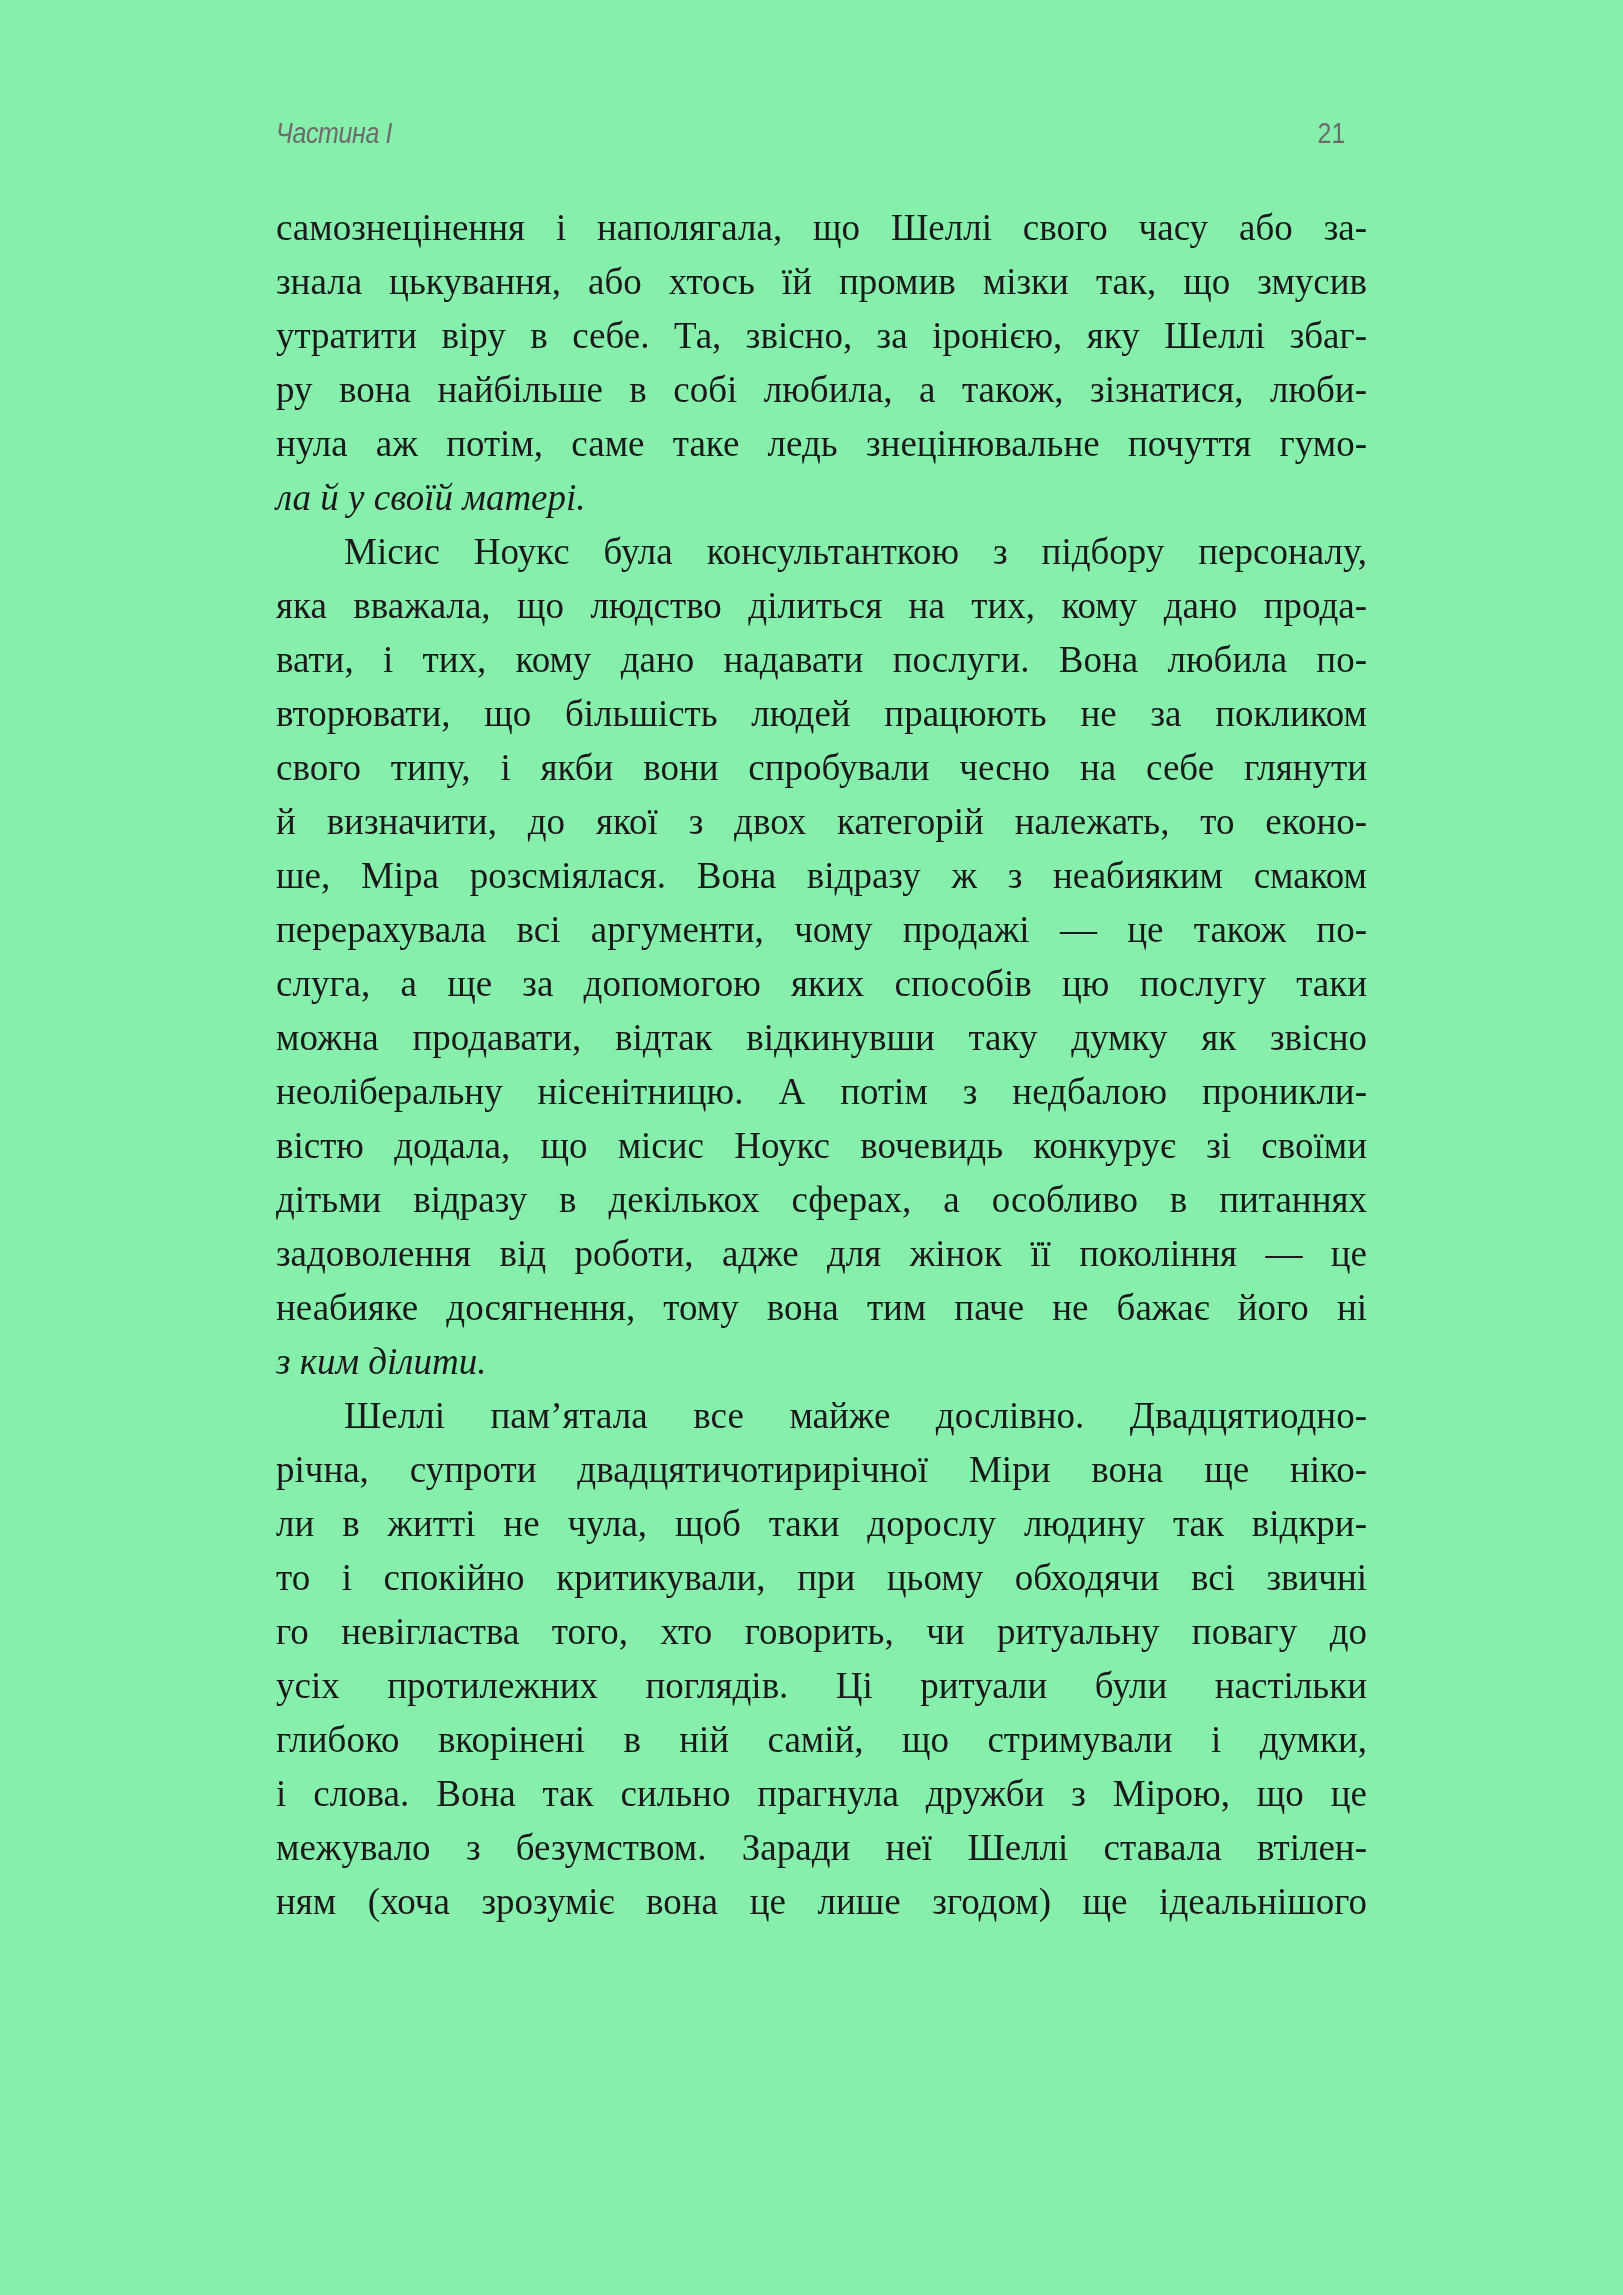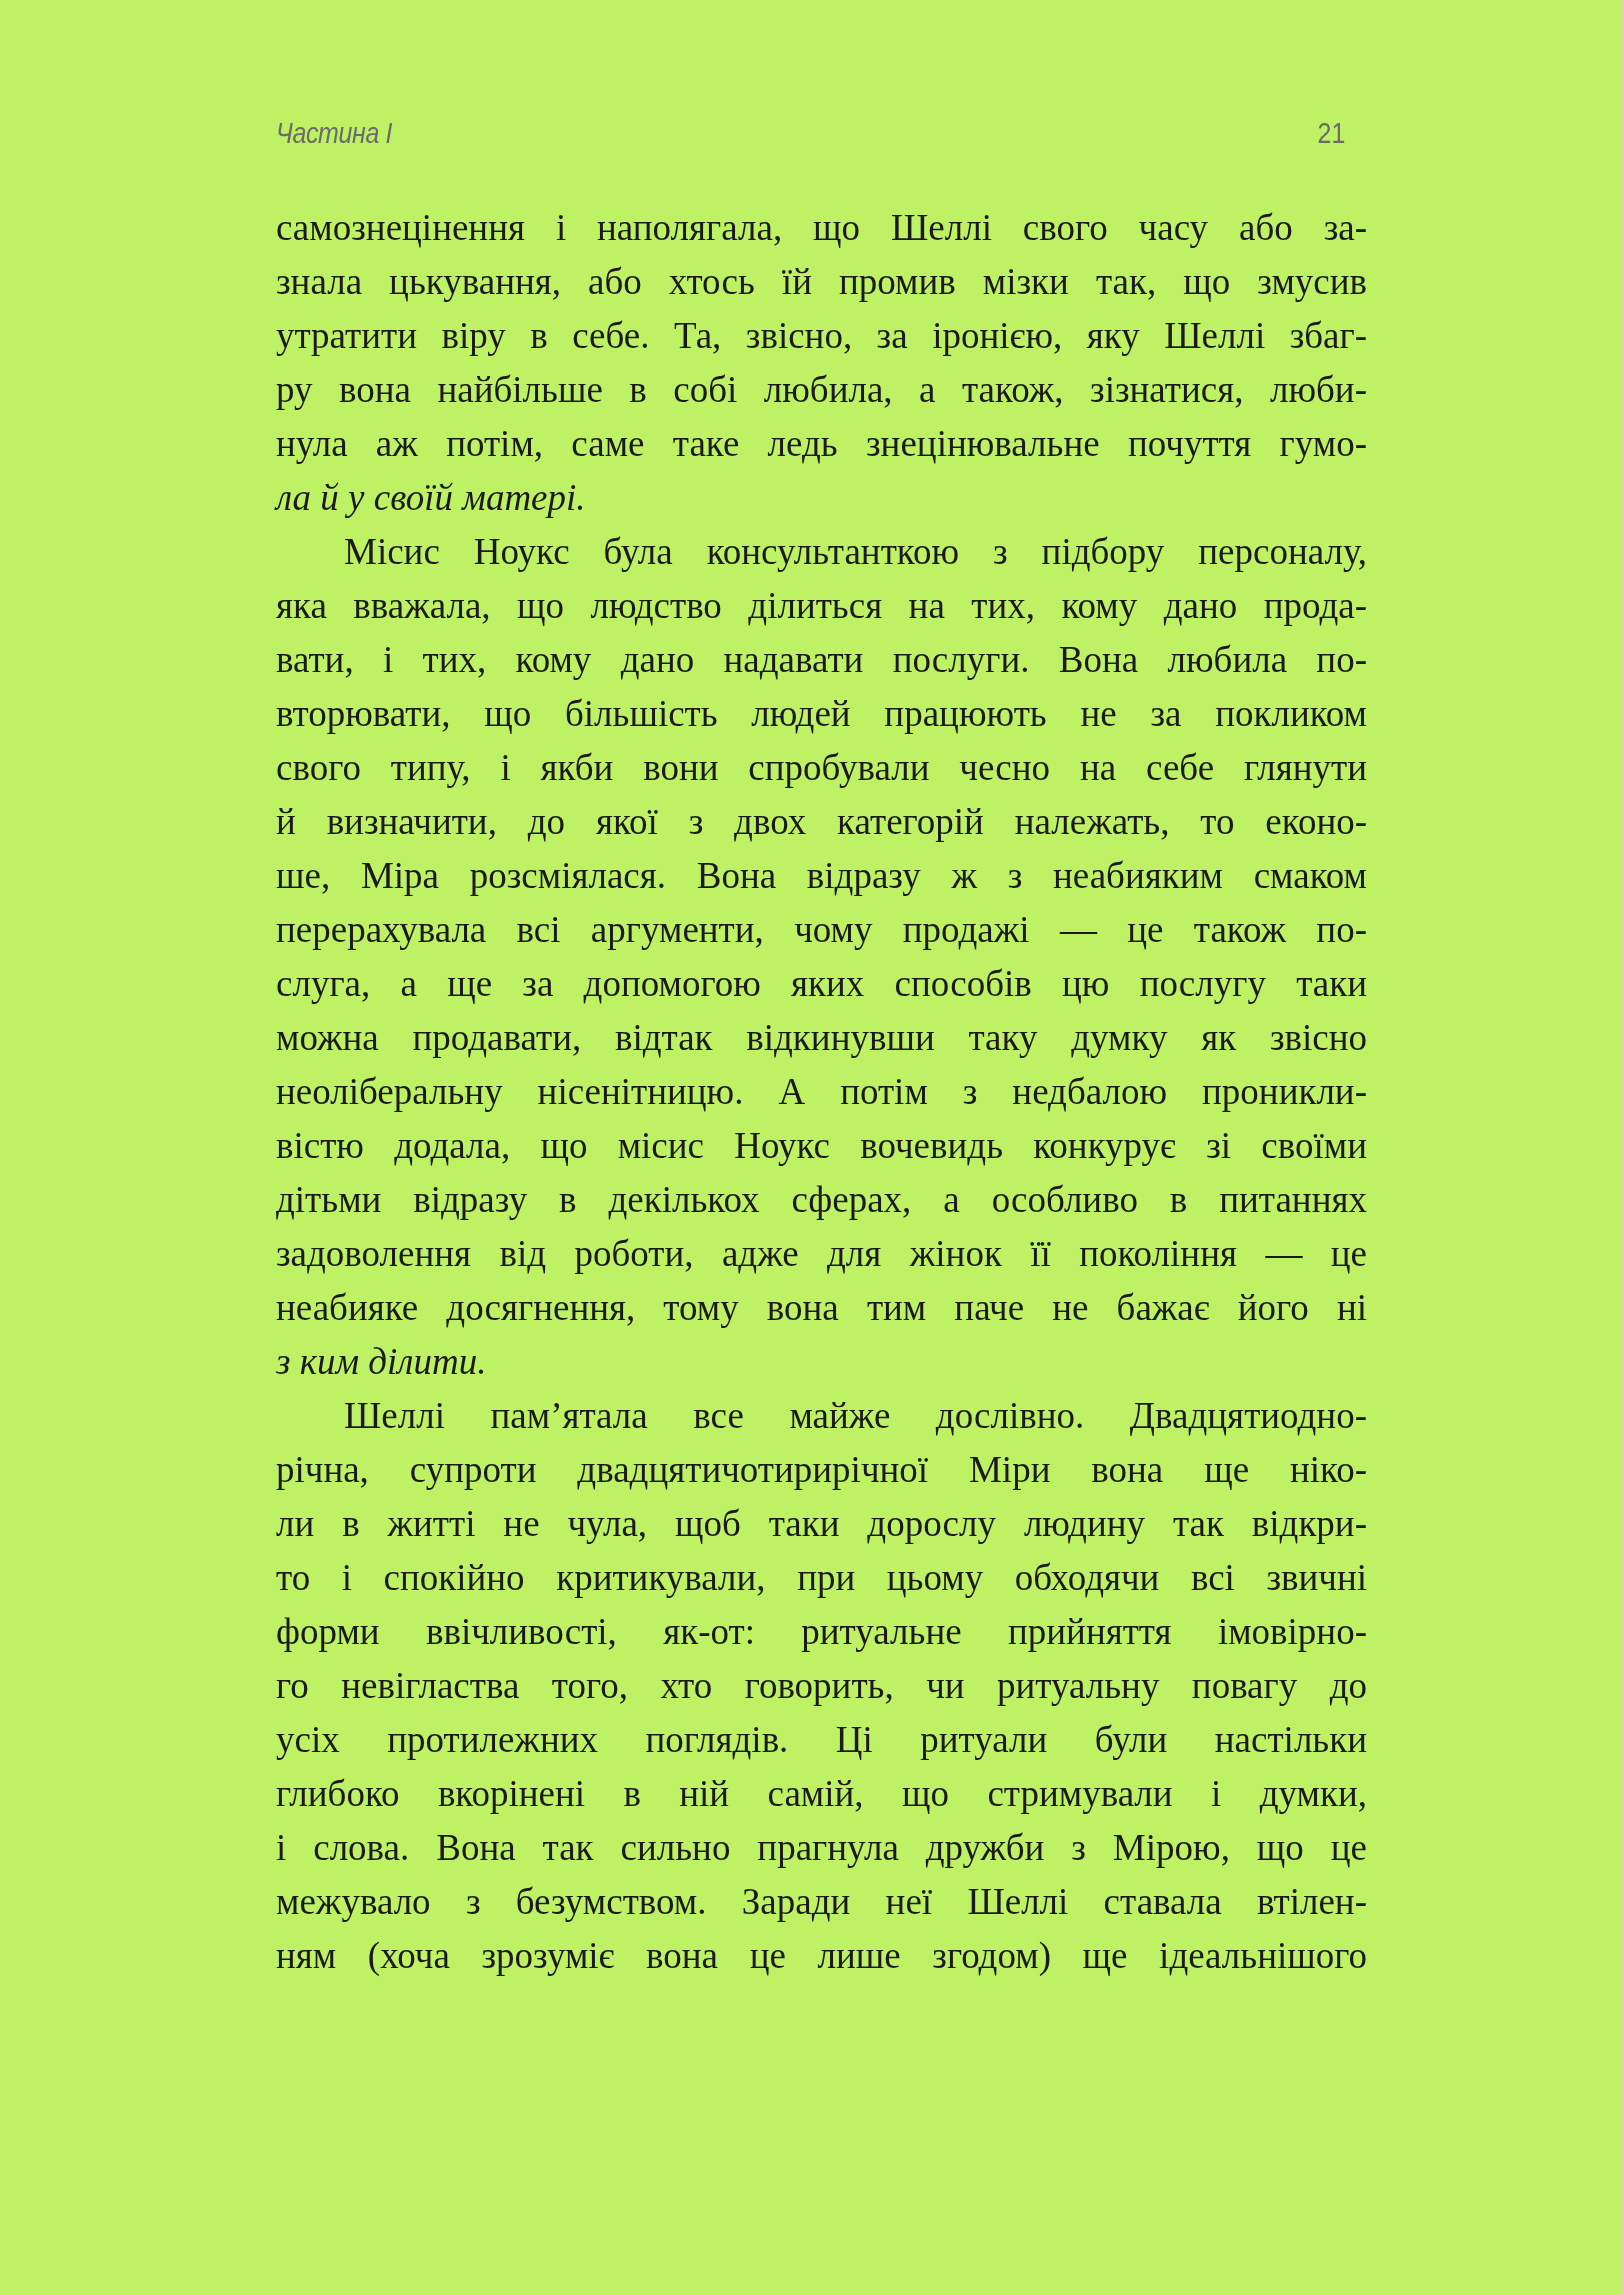--- a/index.html
+++ b/index.html
@@ -1,19 +1,19 @@
 <!DOCTYPE html>
 <html style="font-size:13.5px"><head>
 <meta charset="utf-8">
 <style>
   html, body { margin: 0; padding: 0; background: #ffffff; }
   body { width: 1624px; height: 2295px; position: relative; overflow: hidden; }
   .page {
     position: absolute; left: 0; top: 0; width: 1624px; height: 2295px;
-    background: #bef264;
+    background: #86efac;
   }
   .header {
     position: absolute; left: 276px; top: 117px; width: 1091px; height: 42px;
     color: #6b6b6b;
   }
   .running-head {
     position: absolute; left: 0; top: 0;
     font-family: "Liberation Sans", sans-serif; font-style: italic;
     font-size: 29px; letter-spacing: -0.4px; transform: scaleX(0.86); transform-origin: left top;
   }
@@ -63,21 +63,20 @@
     <div class="line"><span>неоліберальну нісенітницю. А потім з недбалою проникли-</span></div>
     <div class="line"><span>вістю додала, що місис Ноукс вочевидь конкурує зі своїми</span></div>
     <div class="line"><span>дітьми відразу в декількох сферах, а особливо в питаннях</span></div>
     <div class="line"><span>задоволення від роботи, адже для жінок її покоління — це</span></div>
     <div class="line"><span>неабияке досягнення, тому вона тим паче не бажає його ні</span></div>
     <div class="line last"><span>з ким ділити.</span></div>
     <div class="line indent"><span>Шеллі пам’ятала все майже дослівно. Двадцятиодно-</span></div>
     <div class="line"><span>річна, супроти двадцятичотирирічної Міри вона ще ніко-</span></div>
     <div class="line"><span>ли в житті не чула, щоб таки дорослу людину так відкри-</span></div>
     <div class="line"><span>то і спокійно критикували, при цьому обходячи всі звичні</span></div>
-    <div class="line"><span>форми ввічливості, як-от: ритуальне прийняття імовірно-</span></div>
     <div class="line"><span>го невігластва того, хто говорить, чи ритуальну повагу до</span></div>
     <div class="line"><span>усіх протилежних поглядів. Ці ритуали були настільки</span></div>
     <div class="line"><span>глибоко вкорінені в ній самій, що стримували і думки,</span></div>
     <div class="line"><span>і слова. Вона так сильно прагнула дружби з Мірою, що це</span></div>
     <div class="line"><span>межувало з безумством. Заради неї Шеллі ставала втілен-</span></div>
     <div class="line"><span>ням (хоча зрозуміє вона це лише згодом) ще ідеальнішого</span></div>
   </div>
 </div>
 
 

